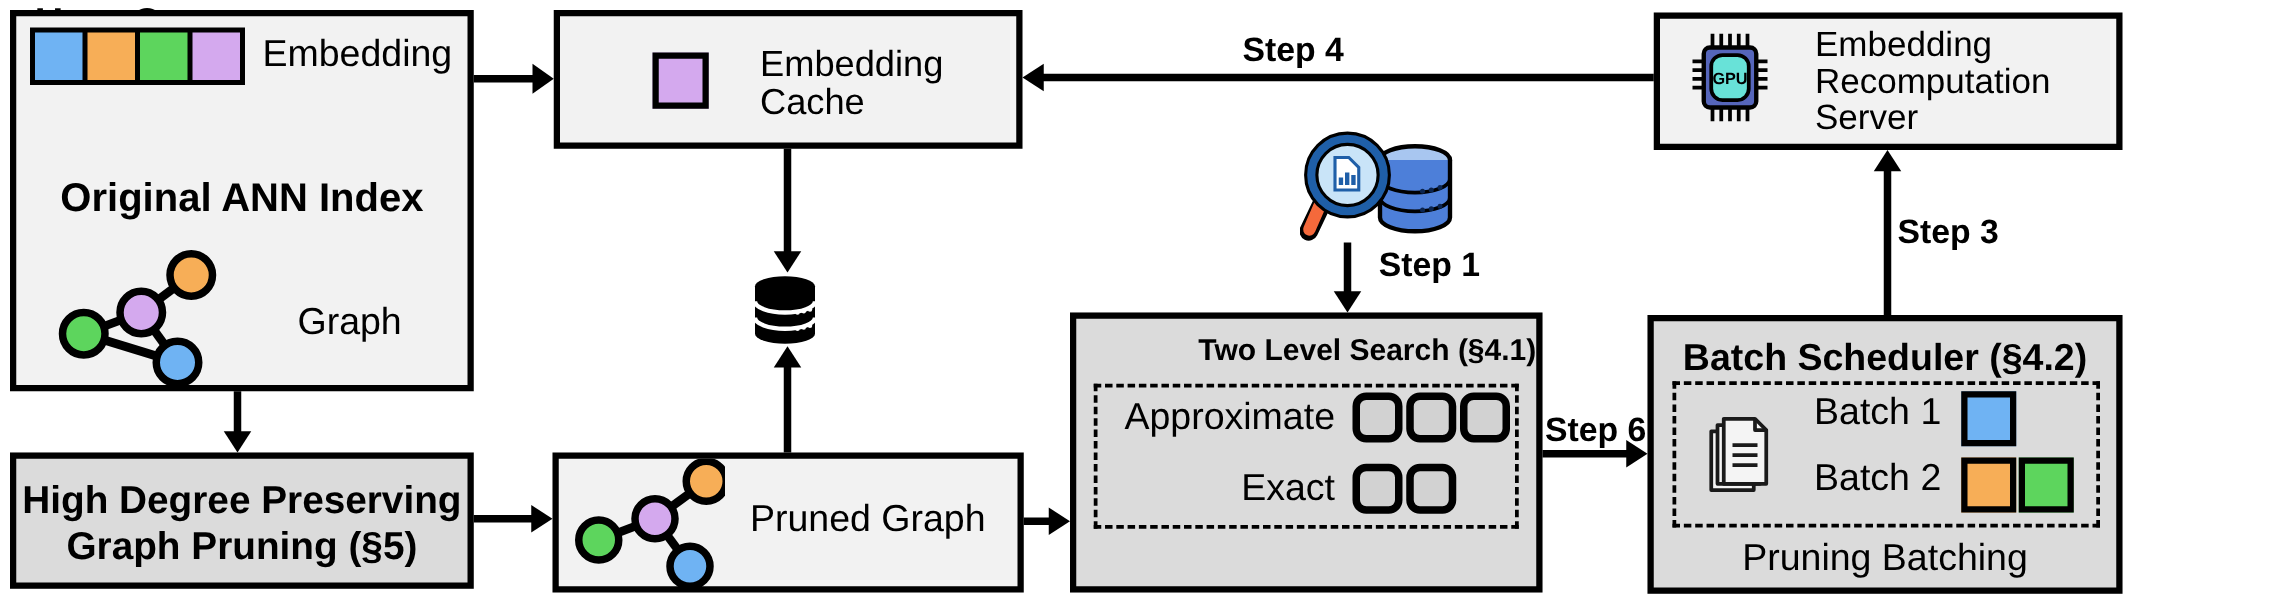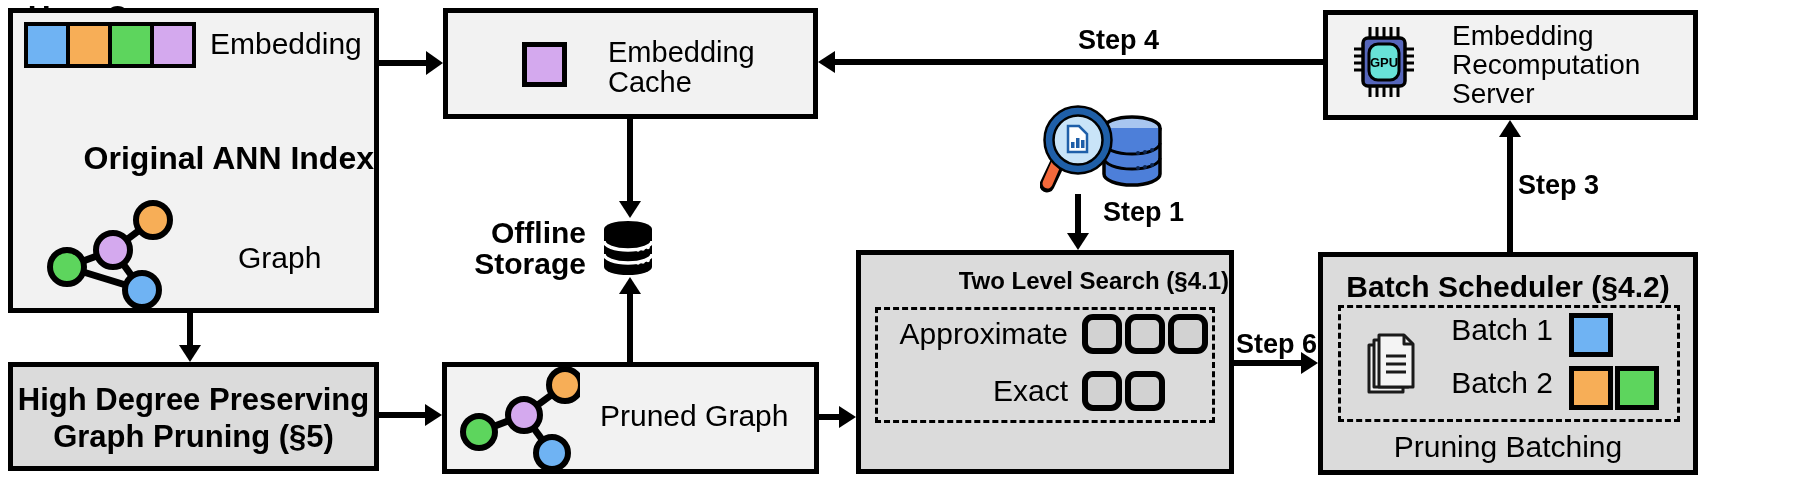--- a/index.html
+++ b/index.html
@@ -20,21 +20,21 @@
   .step{position:absolute;font-weight:bold;font-size:27px;white-space:nowrap;}
   #arrows{position:absolute;left:0;top:0;pointer-events:none;}
   #arrows line{stroke:#000;stroke-width:6;}
   #arrows polygon{fill:#000;}
 
   
   #box-ann{left:8px;top:8px;width:371px;height:305px;}
   #box-ann .emb-strip{position:absolute;left:11px;top:9px;display:flex;gap:4px;background:#000;padding:4px;}
   #box-ann .emb-cell{width:38px;height:38px;}
   #box-ann .emb-label{left:197px;top:15px;}
-  #box-ann .title{left:0;top:127px;width:100%;text-align:right;font-size:32px;font-weight:bold;}
+  #box-ann .title{left:0;top:127px;width:100%;text-align:center;font-size:32px;font-weight:bold;}
   #box-ann .graph-svg{left:30px;top:182px;}
   #box-ann .graph-label{left:225px;top:229px;}
 
   
   #box-cache{left:443px;top:8px;width:375px;height:111px;}
   #box-cache .sq{position:absolute;left:74px;top:29px;width:35px;height:35px;border:5px solid #000;background:var(--purple);box-sizing:content-box;}
   #box-cache .txt{left:160px;top:24px;font-size:29px;line-height:30px;}
 
   
   #box-ers{left:1323px;top:10px;width:375px;height:110px;}
@@ -46,21 +46,21 @@
   #storage-icon{left:602px;top:220px;}
 
   
   #user-query-label{left:868px;top:142px;font-weight:bold;font-size:31px;white-space:nowrap;}
   #user-query-icon{left:1040px;top:104px;}
 
   
   #step1{left:1103px;top:197px;}
   #step2{left:1236px;top:329px;}
   #step3{left:1518px;top:170px;}
-  #step4{left:1078px;top:25px;}
+  #step4{left:994px;top:25px;}
 
   
   #box-tls{left:856px;top:250px;width:378px;height:224px;}
   #box-tls .title{left:0;top:12px;width:100%;text-align:right;font-size:24px;font-weight:bold;}
   .dashed{position:absolute;border:3px dashed #000;box-sizing:border-box;}
   #tls-dash{left:14px;top:52px;width:340px;height:116px;}
   .q-row{position:absolute;left:8px;display:flex;align-items:center;}
   .q-row .q-label{width:182px;text-align:right;font-size:30px;margin-right:14px;white-space:nowrap;}
   .slots{display:flex;gap:3px;}
   .slot{width:40px;height:40px;border:6px solid #000;border-radius:11px;background:var(--queue-fill);box-sizing:border-box;}
@@ -155,24 +155,20 @@
       <rect x="17" y="19" width="30" height="36" rx="9" style="fill:var(--chip-screen)" stroke="#000" stroke-width="3"></rect>
       <text x="32" y="42" text-anchor="middle" font-size="13" font-weight="bold" font-family="Liberation Sans, sans-serif">GPU</text>
     </svg>
     <div class="abs txt">
       <div>Embedding</div>
       <div>Recomputation</div>
       <div>Server</div>
     </div>
   </div>
 
-  <div class="abs" id="storage-label">
-    <div>Offline</div>
-    <div>Storage</div>
-  </div>
   <svg class="abs" id="storage-icon" width="52" height="56" viewBox="0 0 52 56">
     <path d="M2 9 V47 A24 8 0 0 0 50 47 V9" fill="#000"></path>
     <ellipse cx="26" cy="9" rx="24" ry="8" fill="#000"></ellipse>
     <path d="M2 21 A24 9 0 0 0 50 21" fill="none" stroke="#fff" stroke-width="3.5"></path>
     <path d="M2 34 A24 9 0 0 0 50 34" fill="none" stroke="#fff" stroke-width="3.5"></path>
     <g fill="#fff">
       <circle cx="36" cy="30" r="1.8"></circle>
         <circle cx="41" cy="29" r="1.8"></circle>
         <circle cx="46" cy="27.5" r="1.8"></circle>
       <circle cx="36" cy="43" r="1.8"></circle>

